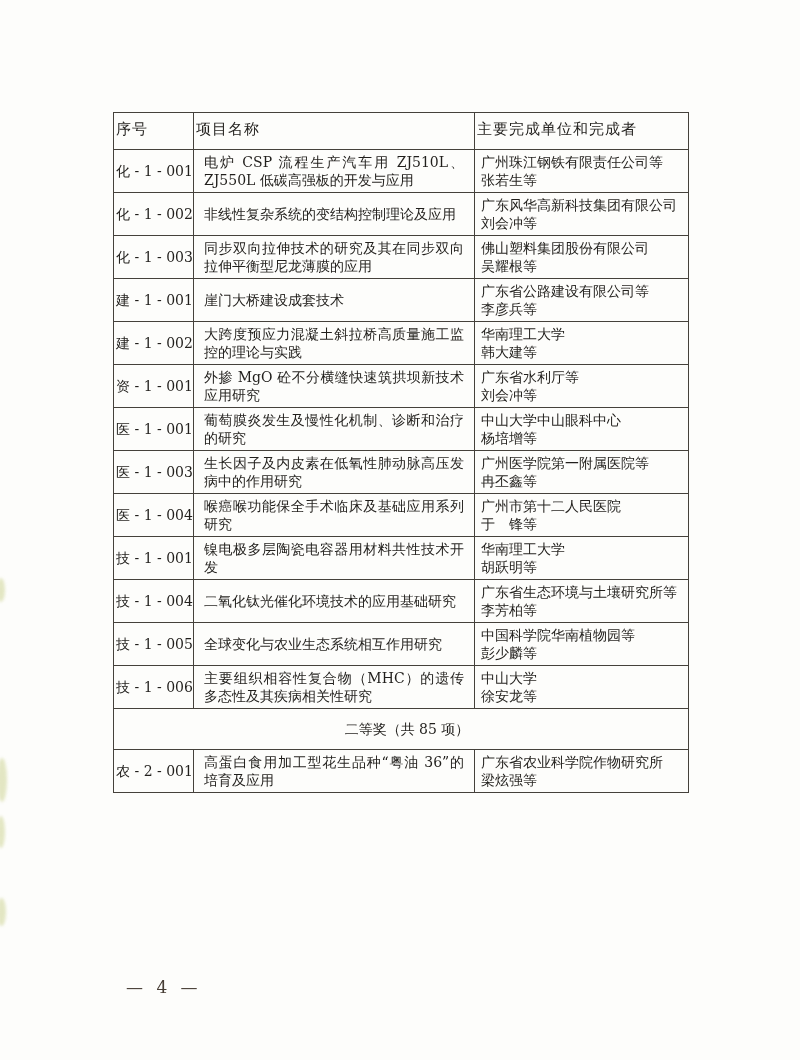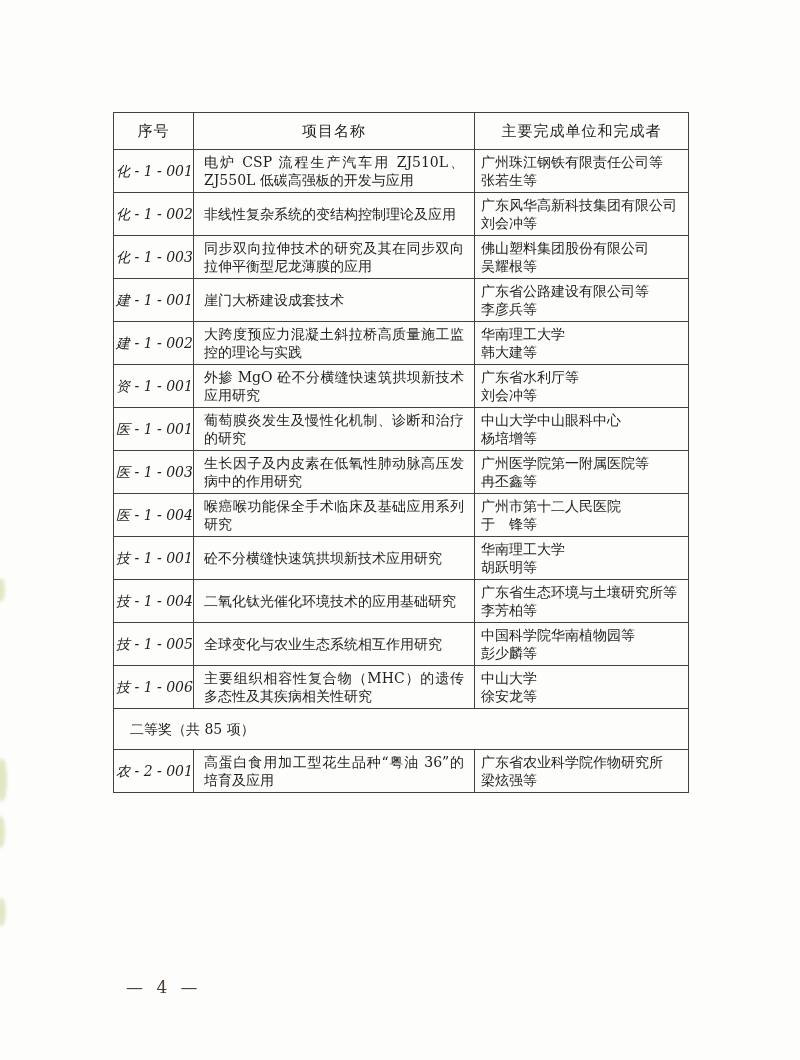--- a/index.html
+++ b/index.html
@@ -33,42 +33,42 @@
   .award-table td {
     border: 1px solid #45413b;
     vertical-align: middle;
     font-size: 14px;
     line-height: 18px;
     color: #211f1c;
   }
   .award-table th {
     font-weight: normal;
     font-size: 15px;
-    text-align: center;
+    text-align: left;
     padding: 9px 2px;
     letter-spacing: 1px;
+    font-family: Liberation Mono, monospace;
   }
   .serial-cell {
     text-align: center;
     padding: 3px 2px;
     white-space: nowrap;
-    font-style: italic;
   }
   .project-cell {
     text-align: justify;
     padding: 3px 10px;
   }
   .unit-cell {
     padding: 3px 6px;
     text-align: left;
     margin-left: 24px;
   }
   .section-cell {
     padding: 11px 4px 11px 16px;
-    text-align: left;
+    text-align: center;
   }
   .page-number {
     position: absolute;
     left: 126px;
     top: 977px;
     font-size: 17px;
     letter-spacing: 4px;
     color: #463c34;
   }
   .scan-artifact {
@@ -170,21 +170,21 @@
         <tr>
           <td class="serial-cell">医 - 1 - 004</td>
           <td class="project-cell">喉癌喉功能保全手术临床及基础应用系列研究</td>
           <td class="unit-cell">
             <div>广州市第十二人民医院</div>
             <div>于　锋等</div>
           </td>
         </tr>
         <tr>
           <td class="serial-cell">技 - 1 - 001</td>
-          <td class="project-cell">砼不分横缝快速筑拱坝新技术应用研究</td>
+          <td class="project-cell">镍电极多层陶瓷电容器用材料共性技术开发</td>
           <td class="unit-cell">
             <div>华南理工大学</div>
             <div>胡跃明等</div>
           </td>
         </tr>
         <tr>
           <td class="serial-cell">技 - 1 - 004</td>
           <td class="project-cell">二氧化钛光催化环境技术的应用基础研究</td>
           <td class="unit-cell">
             <div>广东省生态环境与土壤研究所等</div>

